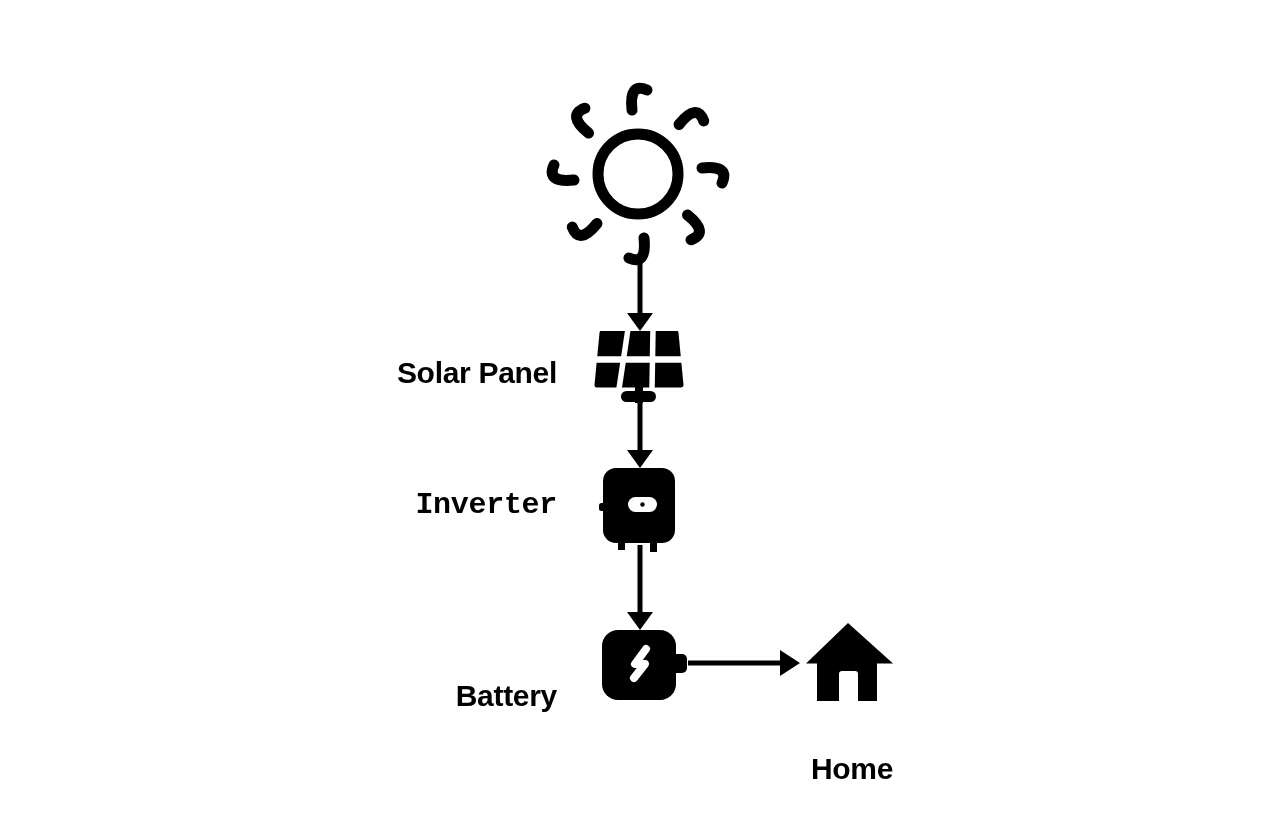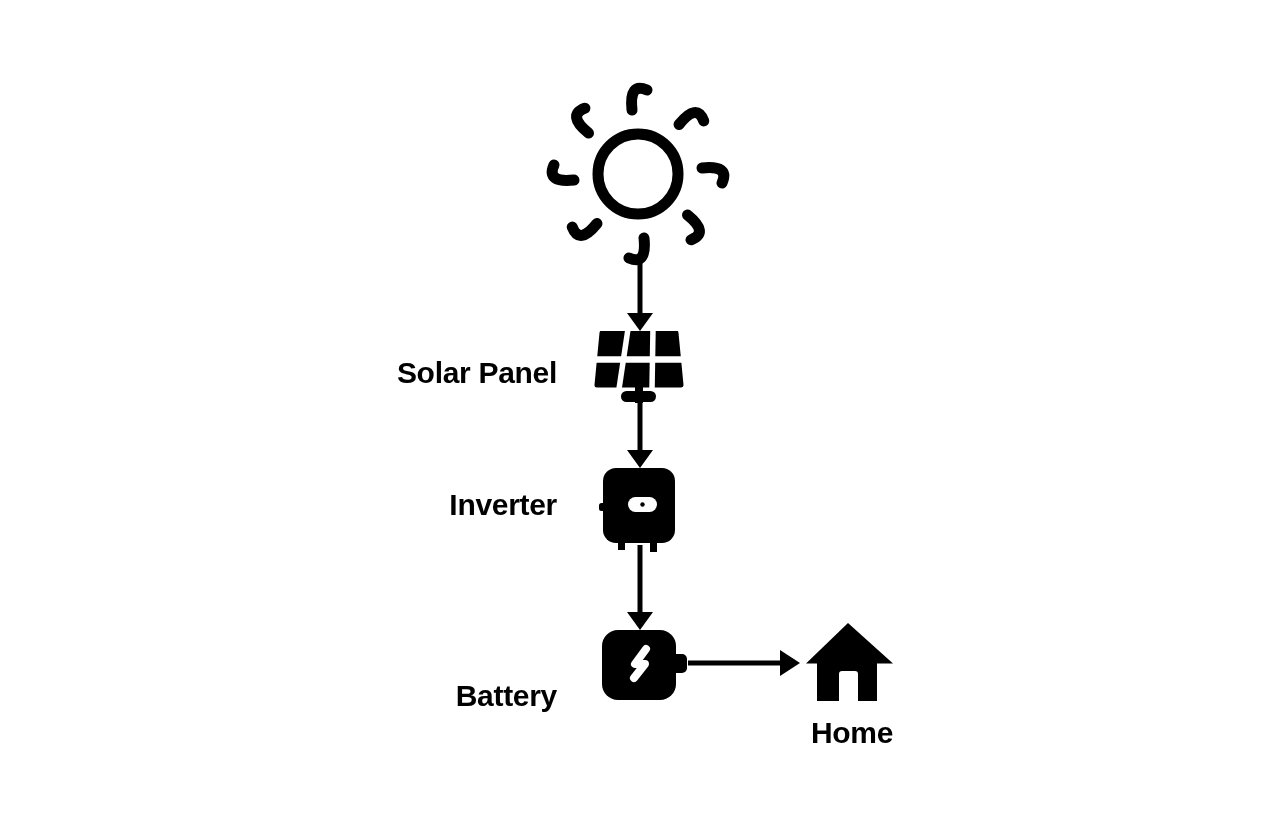--- a/index.html
+++ b/index.html
@@ -121,17 +121,17 @@
 
       <path d="M 50,7 L 95,47.5 L 8,47.5 Z" fill="var(--ink)"></path>
 
       <rect x="19" y="42" width="60" height="43" fill="var(--ink)"></rect>
 
       <path d="M 41,85 L 41,58 Q 41,55 44,55 L 57,55 Q 60,55 60,58 L 60,85 Z" fill="var(--bg)"></path>
     </svg>
   </div>
 
   <div class="node-label label-right" style="top:358px;">Solar Panel</div>
-  <div class="node-label label-right" style="top:490px;">Inverter</div>
+  <div class="node-label label-right" style="top:490px;font-family:Liberation Mono, monospace;">Inverter</div>
   <div class="node-label label-right" style="top:681px;">Battery</div>
-  <div class="node-label label-center" style="left:800px; width:104px; top:718px;">Home</div>
+  <div class="node-label label-center" style="left:800px; width:104px; top:754px;">Home</div>
 
 </div>
 
 </body></html>

